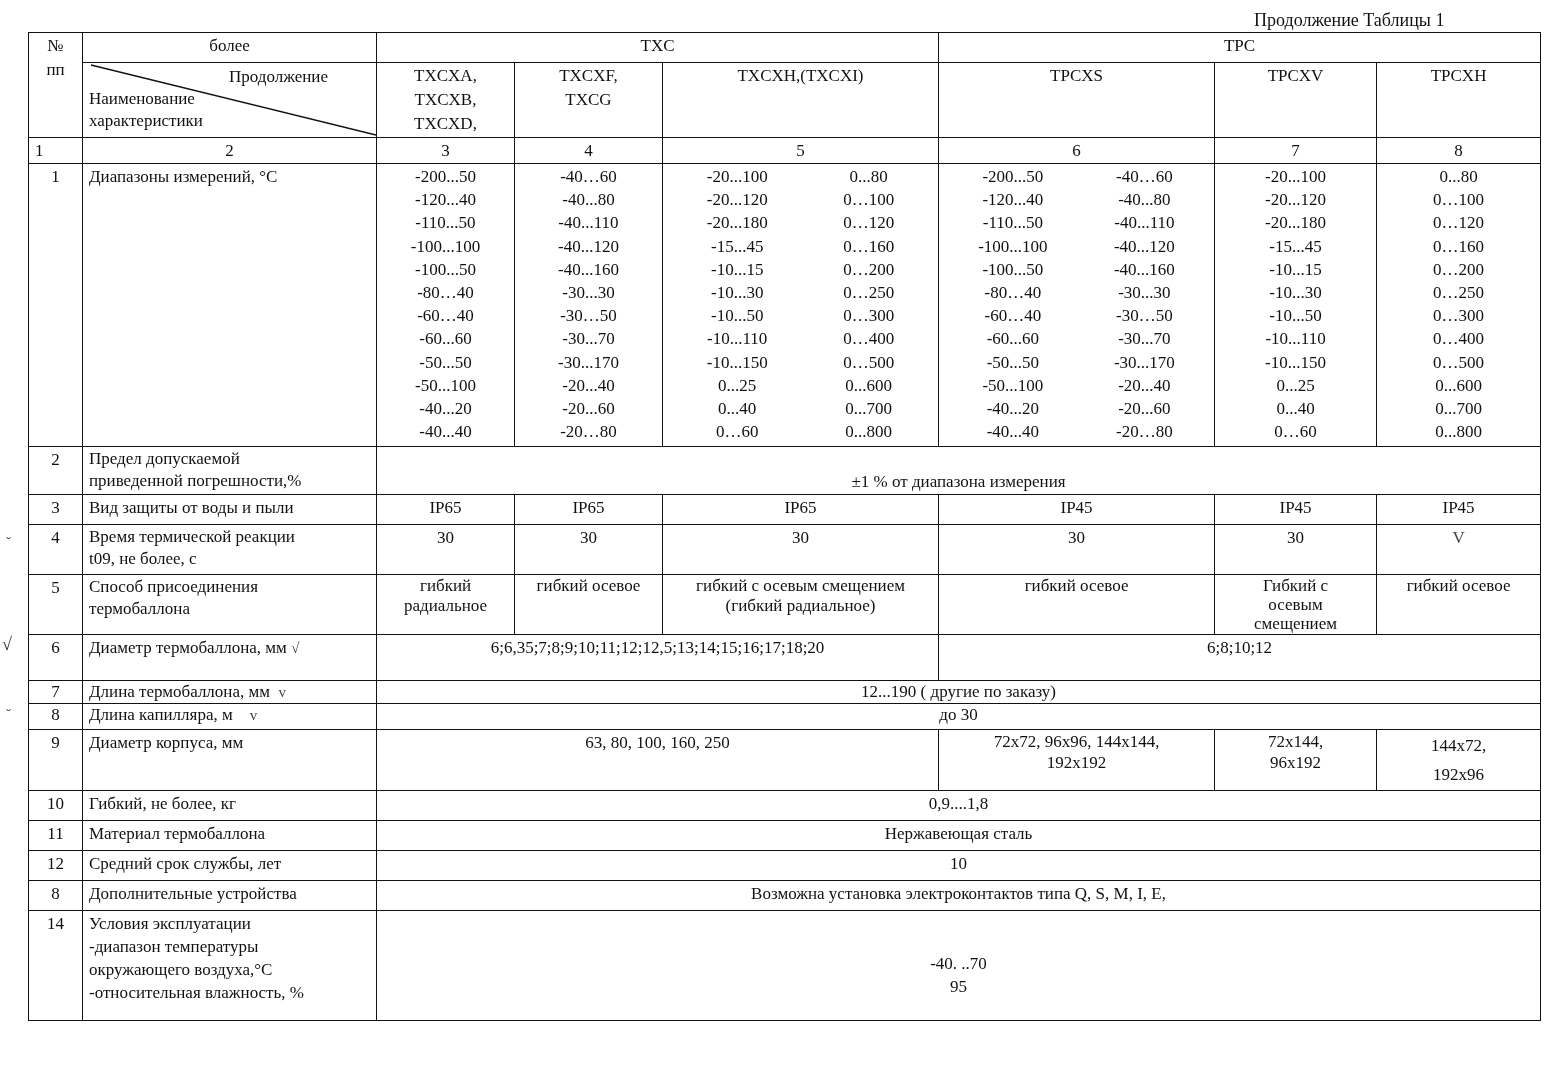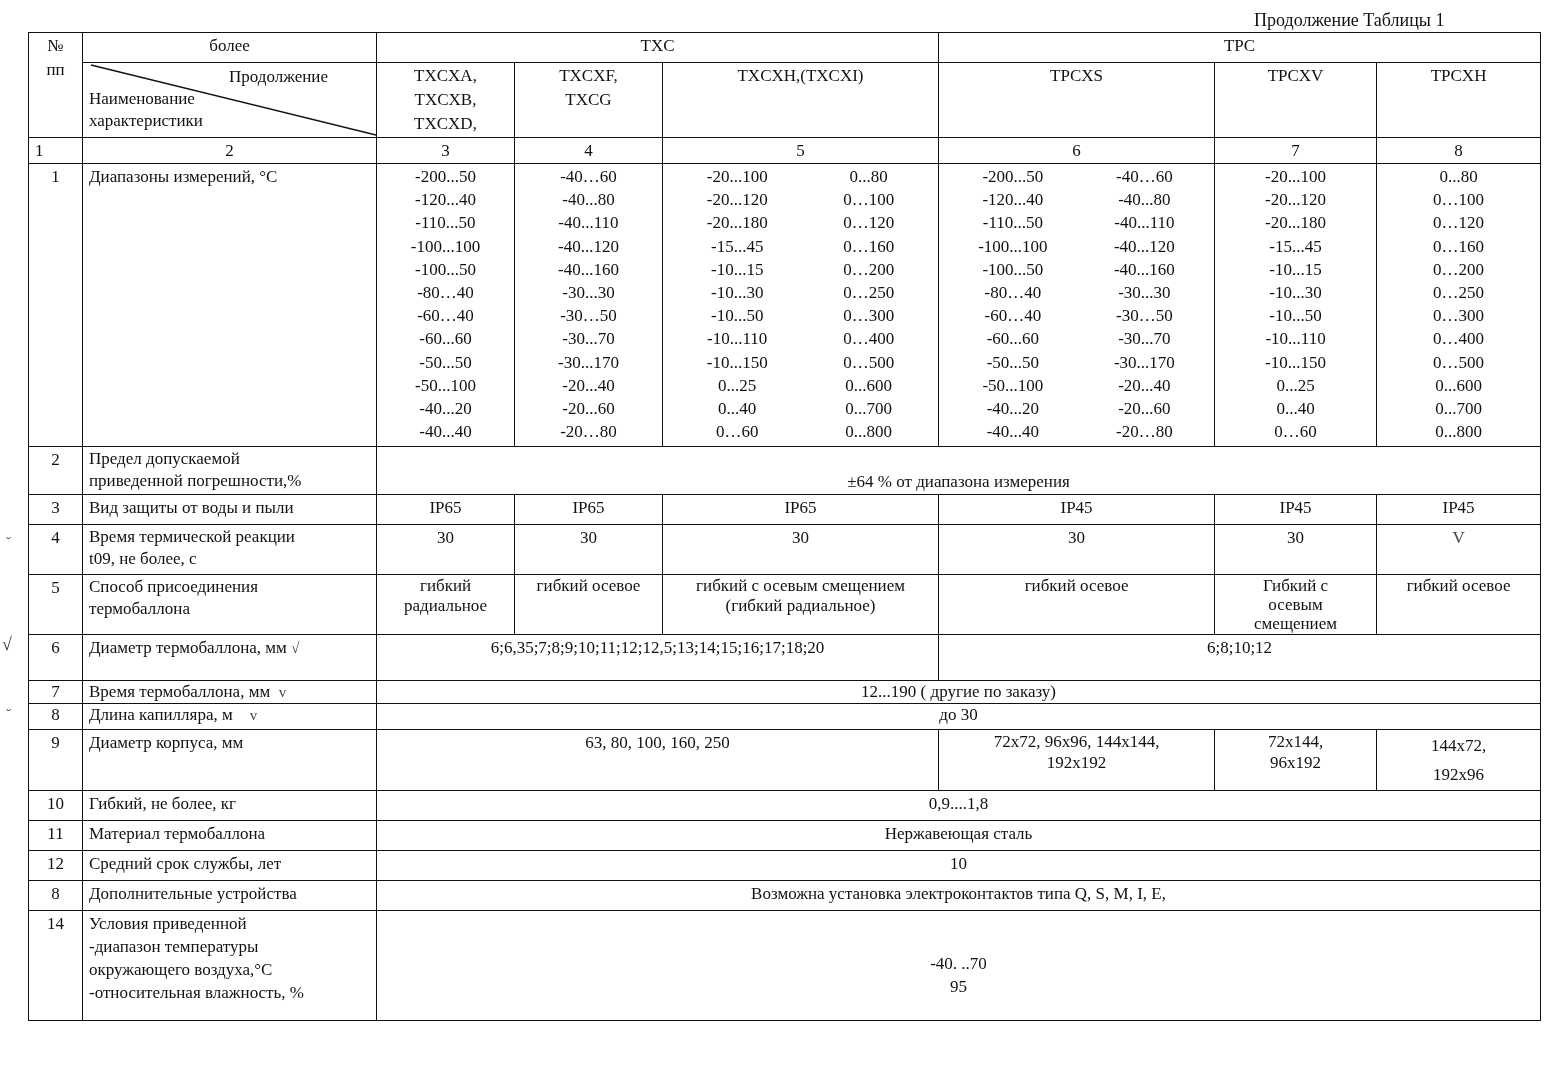--- a/index.html
+++ b/index.html
@@ -221,21 +221,21 @@
               <span style="line-height: 23.2px;">0...800</span>
             </div>
           </div>
         </td>
   </tr>
 
   <tr style="height:48px">
     <td class="num">2</td>
     <td style="white-space:pre-line;line-height:22px">Предел допускаемой
 приведенной  погрешности,%</td>
-    <td colspan="6" class="c bottomalign">±64 %  от диапазона измерения</td>
+    <td colspan="6" class="c bottomalign">±1 %  от диапазона измерения</td>
   </tr>
 
   <tr style="height:30px">
     <td class="num">3</td>
     <td>Вид защиты от воды и пыли</td>
     <td class="c">IP65</td>
     <td class="c">IP65</td>
     <td class="c">IP65</td>
     <td class="c">IP45</td>
     <td class="c">IP45</td>
@@ -272,21 +272,21 @@
 
   <tr style="height:46px">
     <td class="num">6</td>
     <td><span>Диаметр термобаллона, мм</span> <span class="tick">√</span></td>
     <td colspan="3" class="c">6;6,35;7;8;9;10;11;12;12,5;13;14;15;16;17;18;20</td>
     <td colspan="3" class="c">6;8;10;12</td>
   </tr>
 
   <tr style="height:22px">
     <td class="num" style="line-height:20px">7</td>
-    <td style="line-height:20px"><span>Время термобаллона, мм</span> &nbsp;<span class="tick">v</span></td>
+    <td style="line-height:20px"><span>Длина термобаллона, мм</span> &nbsp;<span class="tick">v</span></td>
     <td colspan="6" class="c" style="line-height:20px">12...190   ( другие по заказу)</td>
   </tr>
 
   <tr style="height:26px">
     <td class="num" style="line-height:20px">8</td>
     <td style="line-height:20px"><span>Длина капилляра, м</span> &nbsp;&nbsp;&nbsp;<span class="tick">v</span></td>
     <td colspan="6" class="c" style="line-height:20px">до 30</td>
   </tr>
 
   <tr style="height:48px">
@@ -317,21 +317,21 @@
     <td colspan="6" class="c">10</td>
   </tr>
   <tr style="height:30px">
     <td class="num">8</td>
     <td>Дополнительные устройства</td>
     <td colspan="6" class="c">Возможна  установка  электроконтактов  типа Q, S, M, I, E,</td>
   </tr>
 
   <tr style="height:110px">
     <td class="num">14</td>
-    <td style="white-space:pre-line;line-height:23px">Условия   приведенной
+    <td style="white-space:pre-line;line-height:23px">Условия   эксплуатации
 -диапазон температуры
  окружающего воздуха,°C
 -относительная влажность, %</td>
     <td colspan="6" class="c mid" style="white-space:pre-line;line-height:23px;padding-top:20px">-40. ..70
 95</td>
   </tr>
 </tbody>
   </table>
 
 </body></html>

